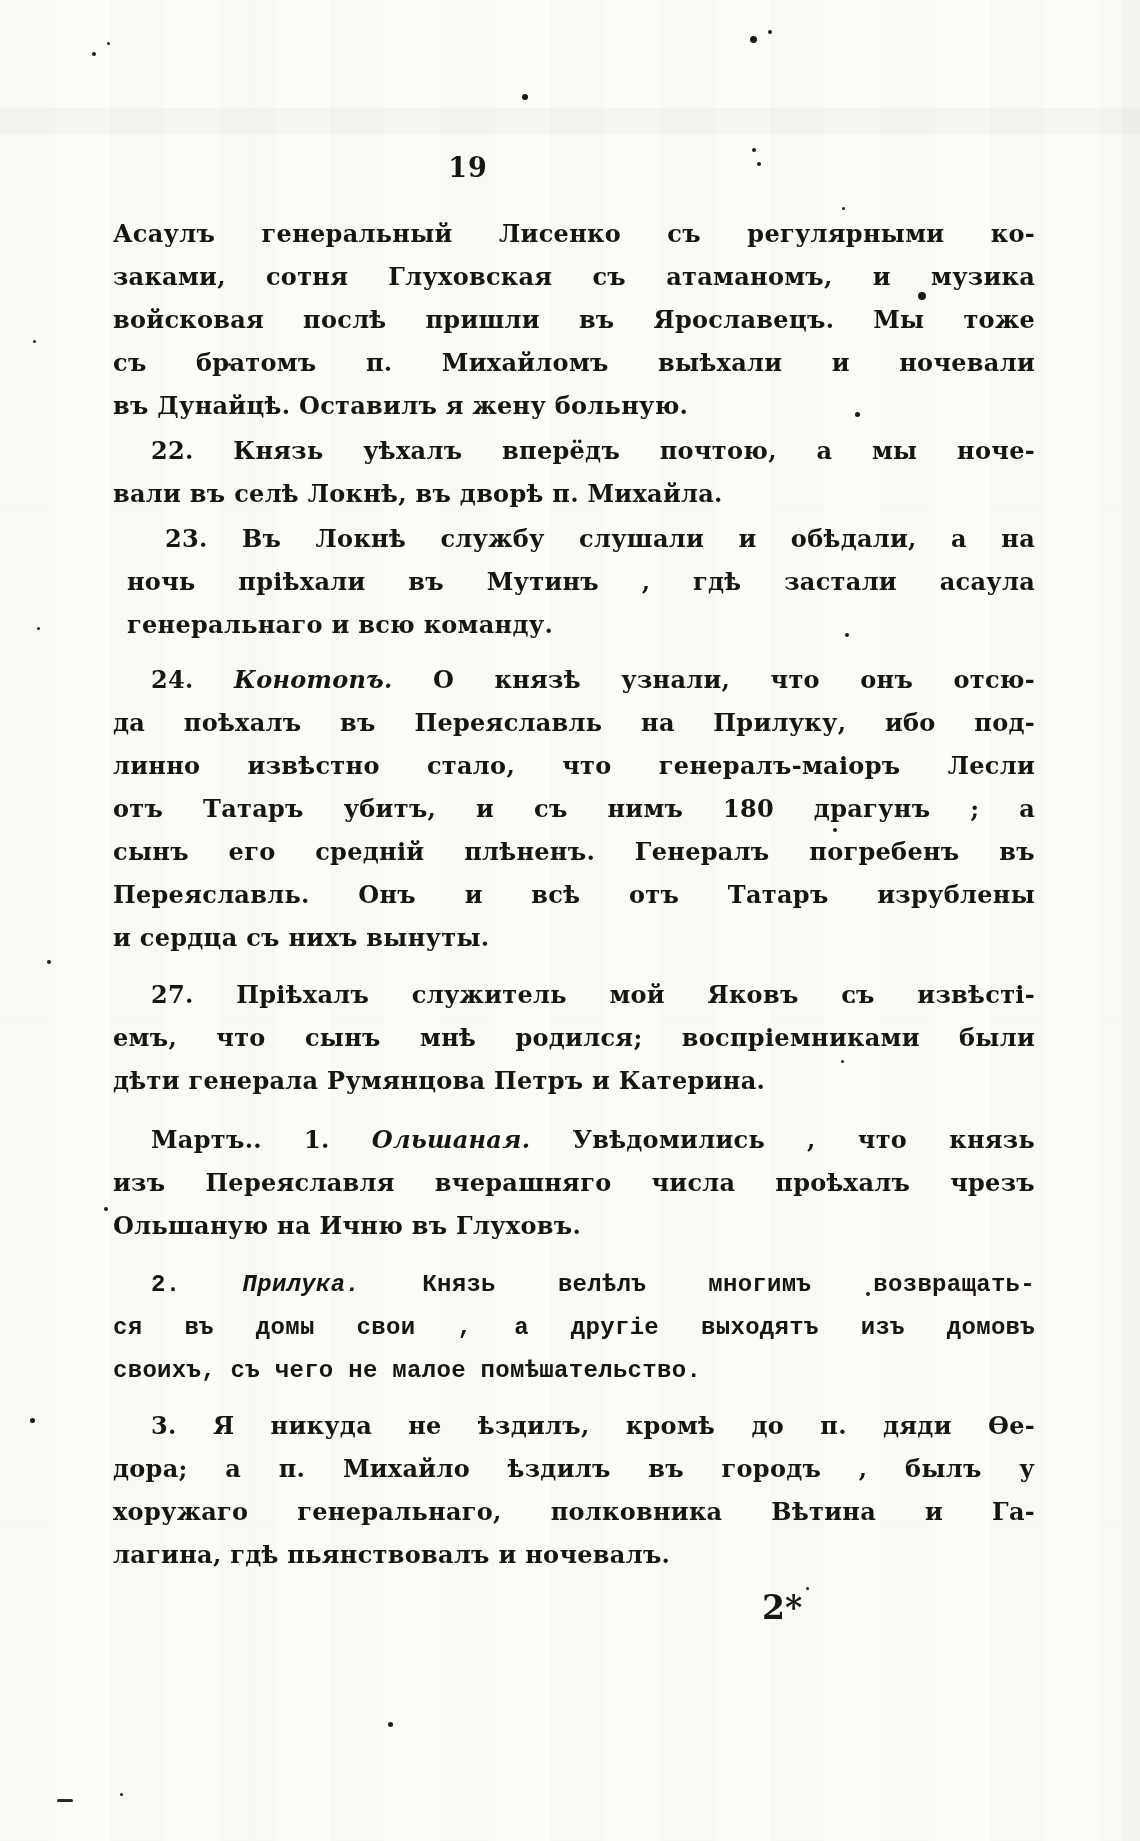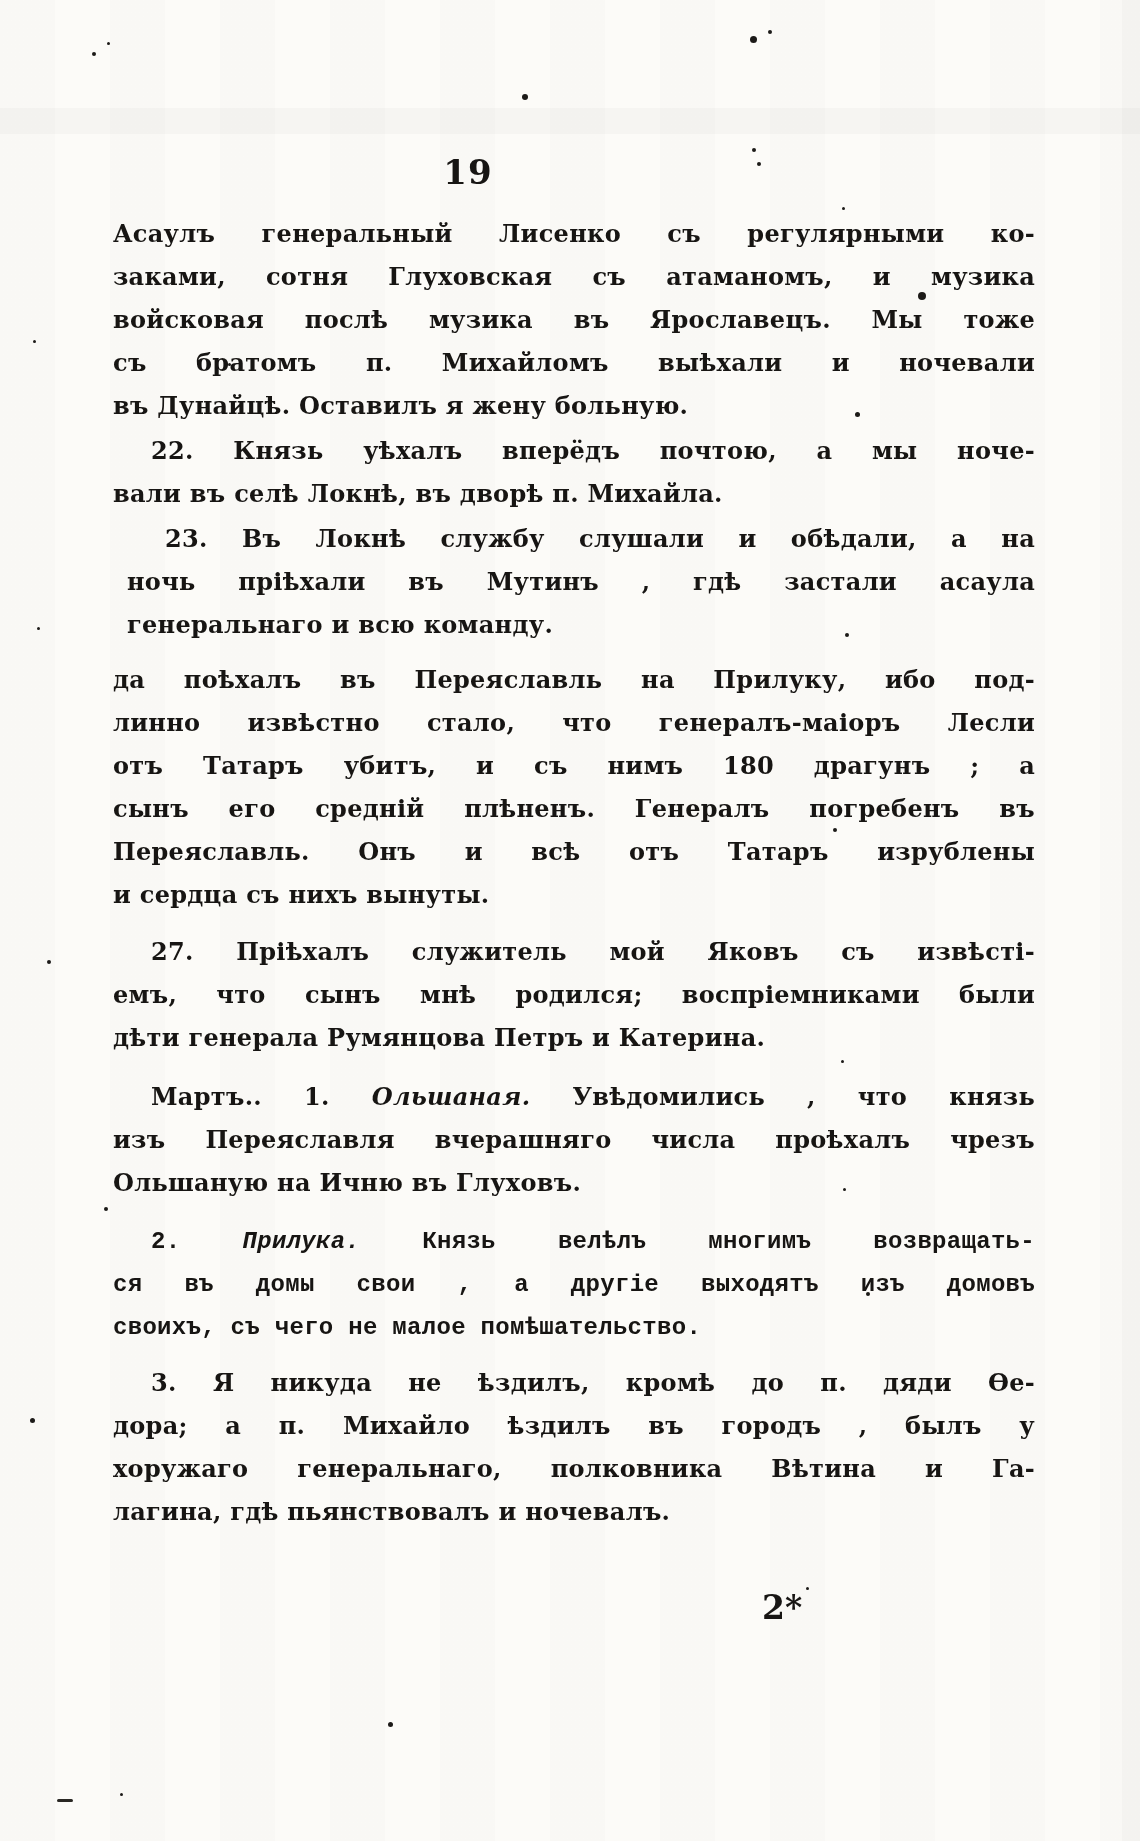--- a/index.html
+++ b/index.html
@@ -9,21 +9,21 @@
     margin:0 auto;
     background:#fcfbf8;
     background-image:repeating-linear-gradient(90deg, rgba(0,0,0,0.012) 0 55px, rgba(0,0,0,0) 55px 110px);
     overflow:hidden;
     font-family:"DejaVu Serif", serif;
     color:#171513;
   }
   .edge-band{position:absolute;pointer-events:none;}
   .page-number{
     position:absolute;top:152px;left:113px;width:710px;
-    text-align:center;font-size:34px;font-weight:700;letter-spacing:1px;
+    text-align:center;font-size:27px;font-weight:700;letter-spacing:1px;
   }
   .text-block{
     position:absolute;top:212px;left:113px;width:922px;
   }
   .para{margin:0;padding:0;}
   .line{
     height:43px;line-height:43px;
     font-size:24px;font-weight:700;letter-spacing:0.3px;
     text-align:justify;text-align-last:justify;
     white-space:normal;
@@ -46,37 +46,38 @@
   <div class="edge-band" style="left:0;top:108px;width:1140px;height:26px;background:rgba(0,0,0,0.025);"></div>
   <div class="edge-band" style="left:1122px;top:0;width:18px;height:1841px;background:rgba(0,0,0,0.02);"></div>
 
   <div class="page-number">19</div>
 
   <div class="text-block">
 
     <div class="para">
       <div class="line"><span>Асаулъ генеральный Лисенко съ регулярными ко-</span></div>
       <div class="line"><span>заками, сотня Глуховская съ атаманомъ, и музика</span></div>
-      <div class="line"><span>войсковая послѣ музика въ Ярославецъ. Мы тоже</span></div>
+      <div class="line"><span>войсковая послѣ пришли въ Ярославецъ. Мы тоже</span></div>
       <div class="line"><span>съ братомъ п. Михайломъ выѣхали и ночевали</span></div>
       <div class="line last"><span>въ Дунайцѣ. Оставилъ я жену больную.</span></div>
     </div>
 
     <div class="para" style="margin-top:2px;">
       <div class="line indent"><span>22. Князь уѣхалъ вперёдъ почтою, а мы ноче-</span></div>
       <div class="line last"><span>вали въ селѣ Локнѣ, въ дворѣ п. Михайла.</span></div>
     </div>
 
     <div class="para" style="margin-top:2px;margin-left:14px;">
       <div class="line indent"><span>23. Въ Локнѣ службу слушали и обѣдали, а на</span></div>
       <div class="line"><span>ночь пріѣхали въ Мутинъ , гдѣ застали асаула</span></div>
       <div class="line last"><span>генеральнаго и всю команду.</span></div>
     </div>
 
     <div class="para" style="margin-top:12px;">
+      <div class="line indent"><span>24. </span><span class="it">Конотопъ.</span><span> О князѣ узнали, что онъ отсю-</span></div>
       <div class="line"><span>да поѣхалъ въ Переяславль на Прилуку, ибо под-</span></div>
       <div class="line"><span>линно извѣстно стало, что генералъ-маіоръ Лесли</span></div>
       <div class="line"><span>отъ Татаръ убитъ, и съ нимъ 180 драгунъ ; а</span></div>
       <div class="line"><span>сынъ его средній плѣненъ. Генералъ погребенъ въ</span></div>
       <div class="line"><span>Переяславль. Онъ и всѣ отъ Татаръ изрублены</span></div>
       <div class="line last"><span>и сердца съ нихъ вынуты.</span></div>
     </div>
 
     <div class="para" style="margin-top:14px;">
       <div class="line indent"><span>27. Пріѣхалъ служитель мой Яковъ съ извѣсті-</span></div>

